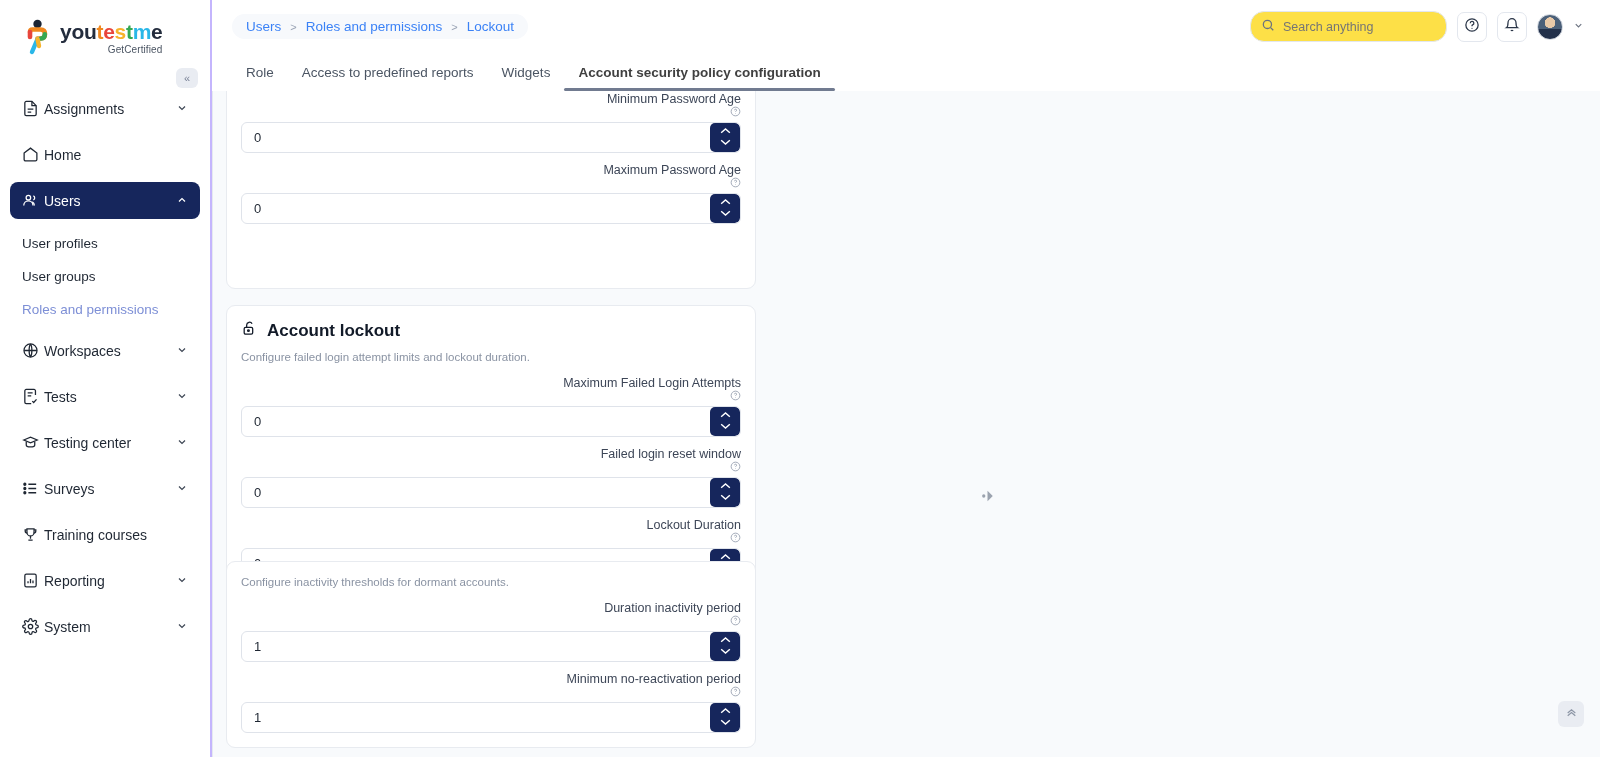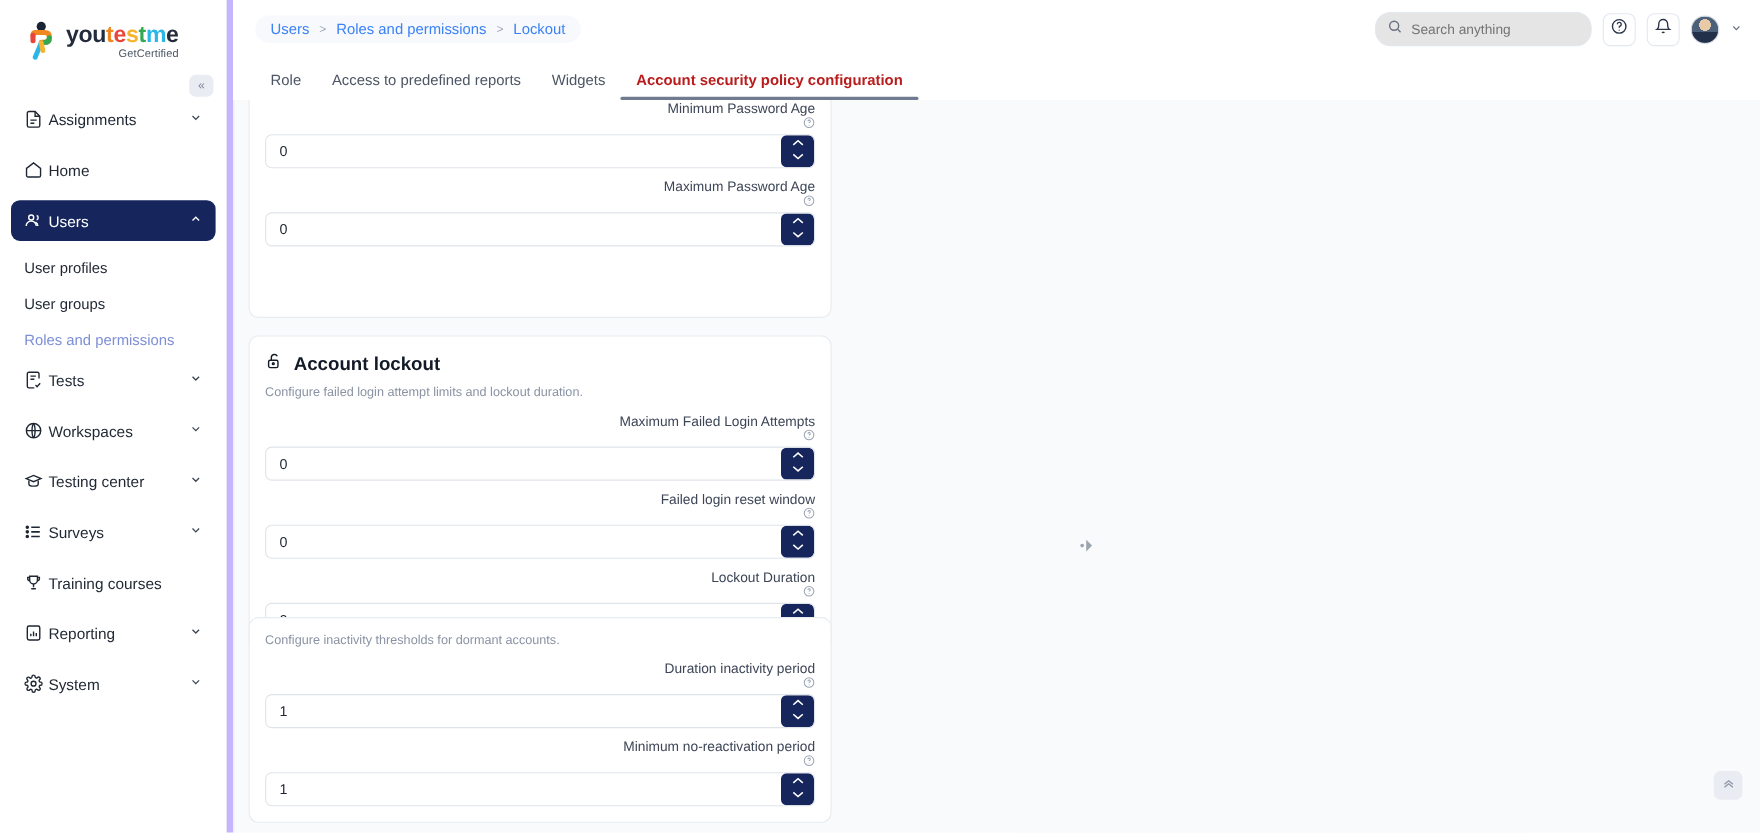--- a/index.html
+++ b/index.html
@@ -7,21 +7,21 @@
     width: 1600px; height: 757px;
     font-family: "Liberation Sans", sans-serif;
     background: #ffffff;
     overflow: hidden;
   }
   .app { position: relative; width: 1600px; height: 757px; display: flex; }
 
   
   .sidebar {
     width: 212px; height: 757px; background: #ffffff;
-    border-right: 6px solid #c4b5fd;
+    border-right: 2px solid #c4b5fd;
     flex: 0 0 212px; position: relative;
   }
   .logo-wrap {
     display: flex; align-items: center; gap: 8px;
     padding: 14px 0 0 22px; height: 62px;
   }
   .logo-mark { width: 30px; height: 38px; flex: 0 0 30px; }
   .logo-text { display: flex; flex-direction: column; line-height: 1; }
   .logo-word { font-size: 21px; font-weight: bold; letter-spacing: -0.3px; }
   .logo-word span.c1 { color: #232c3d; }
@@ -69,21 +69,21 @@
   }
   .breadcrumb {
     background: #f7f9fc; border-radius: 16px; padding: 5px 14px;
     display: flex; align-items: center; gap: 9px; font-size: 13.5px;
   }
   .crumb { color: #3b82f6; cursor: pointer; }
   .crumb-sep { color: #9aa4b5; font-size: 11px; }
   .top-right { margin-left: auto; display: flex; align-items: center; gap: 10px; }
   .searchbox {
     width: 197px; height: 31px; border: 1px solid #e3e7ee; border-radius: 14px;
-    display: flex; align-items: center; gap: 8px; padding: 0 10px; background:#e5e5e5;
+    display: flex; align-items: center; gap: 8px; padding: 0 10px; background:#fde047;
   }
   .searchbox input {
     border: none; outline: none; font-size: 12.5px; color: #6b7280;
     width: 100%; font-family: inherit; background: transparent;
   }
   .icon-btn {
     width: 30px; height: 30px; border: 1px solid #e3e7ee; border-radius: 7px;
     display: flex; align-items: center; justify-content: center;
     background: #fff; cursor: pointer; color: #2b3648;
   }
@@ -96,21 +96,21 @@
   .avatar-chev { color: #6b7280; font-size: 10px; cursor: pointer; }
 
   .tabsrow {
     height: 38px; display: flex; align-items: flex-end; gap: 0;
     padding: 0 20px; background: #fff; position: relative; z-index: 3;
   }
   .tab {
     font-size: 13.5px; color: #4b5563; padding: 0 14px 11px 14px;
     cursor: pointer; position: relative; white-space: nowrap;
   }
-  .tab.active { color: #b91c1c; font-weight: bold; }
+  .tab.active { color: #404040; font-weight: bold; }
   .tab.active::after {
     content:""; position:absolute; left: 0; right: 0; bottom: 0;
     height: 3px; background: #717b90; border-radius: 2px;
   }
 
   .content {
     flex: 1; background: #f8fafc; position: relative; overflow: hidden;
     padding: 0 0 0 12px;
   }
   .scroll-pane { position: absolute; inset: 0; padding-left: 12px; }
@@ -231,44 +231,44 @@
       <div class="subnav-item">
         <span>User profiles</span>
       </div>
       <div class="subnav-item">
         <span>User groups</span>
       </div>
       <div class="subnav-item current">
         <span>Roles and permissions</span>
       </div>
 
+      <div class="nav-item" style="margin-top:8px">
+        <span class="ic">
+          <svg width="17" height="17" viewBox="0 0 24 24" fill="none" stroke="currentColor" stroke-width="1.8">
+              <circle cx="12" cy="12" r="9.2"></circle>
+              <path d="M3 12h18M12 3c2.6 3 2.6 15 0 18M12 3c-2.6 3-2.6 15 0 18"></path>
+            </svg>
+        </span>
+        <span class="lbl">Workspaces</span>
+        <span class="chev">
+          <svg width="12" height="12" viewBox="0 0 24 24" fill="none" stroke="currentColor" stroke-width="2.4">
+              <path d="M6 9l6 6 6-6"></path>
+            </svg>
+        </span>
+      </div>
+
       <div class="nav-item">
         <span class="ic">
           <svg width="17" height="17" viewBox="0 0 24 24" fill="none" stroke="currentColor" stroke-width="1.8">
               <path d="M19 10V4a2 2 0 0 0-2-2H6a2 2 0 0 0-2 2v16a2 2 0 0 0 2 2h7"></path>
               <path d="M8 7h7M8 11h5"></path>
               <path d="M14.5 18.5l2 2 4-4.5"></path>
             </svg>
         </span>
         <span class="lbl">Tests</span>
-        <span class="chev">
-          <svg width="12" height="12" viewBox="0 0 24 24" fill="none" stroke="currentColor" stroke-width="2.4">
-              <path d="M6 9l6 6 6-6"></path>
-            </svg>
-        </span>
-      </div>
-
-      <div class="nav-item" style="margin-top:8px">
-        <span class="ic">
-          <svg width="17" height="17" viewBox="0 0 24 24" fill="none" stroke="currentColor" stroke-width="1.8">
-              <circle cx="12" cy="12" r="9.2"></circle>
-              <path d="M3 12h18M12 3c2.6 3 2.6 15 0 18M12 3c-2.6 3-2.6 15 0 18"></path>
-            </svg>
-        </span>
-        <span class="lbl">Workspaces</span>
         <span class="chev">
           <svg width="12" height="12" viewBox="0 0 24 24" fill="none" stroke="currentColor" stroke-width="2.4">
               <path d="M6 9l6 6 6-6"></path>
             </svg>
         </span>
       </div>
 
       <div class="nav-item">
         <span class="ic">
           <svg width="17" height="17" viewBox="0 0 24 24" fill="none" stroke="currentColor" stroke-width="1.8">

